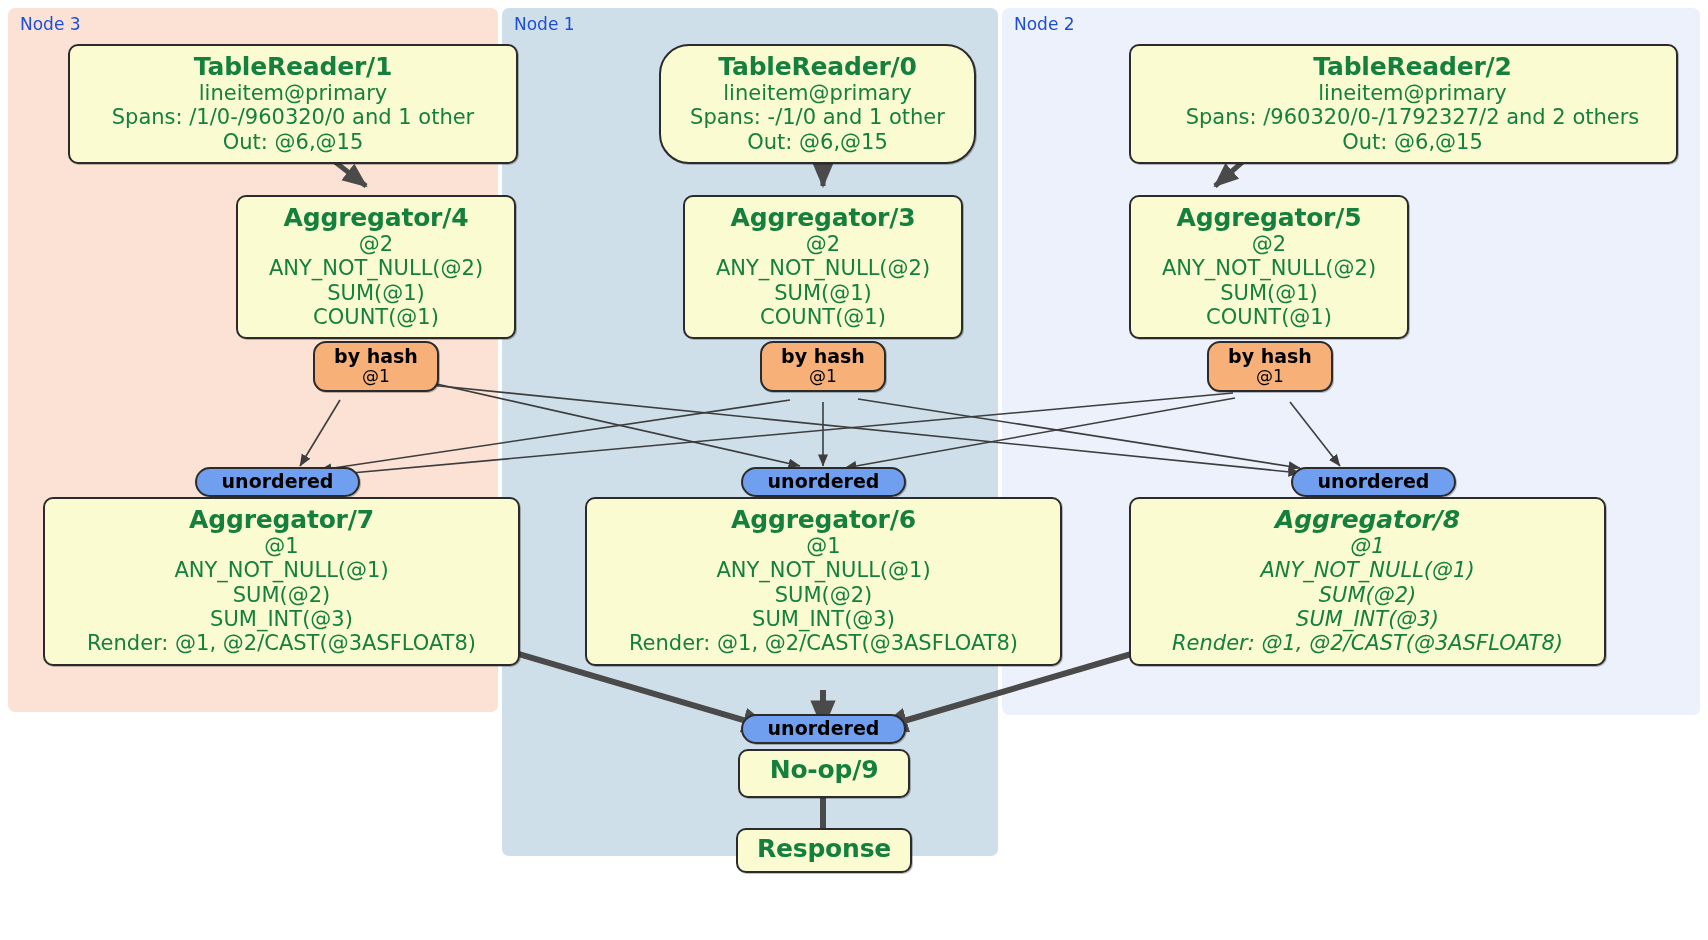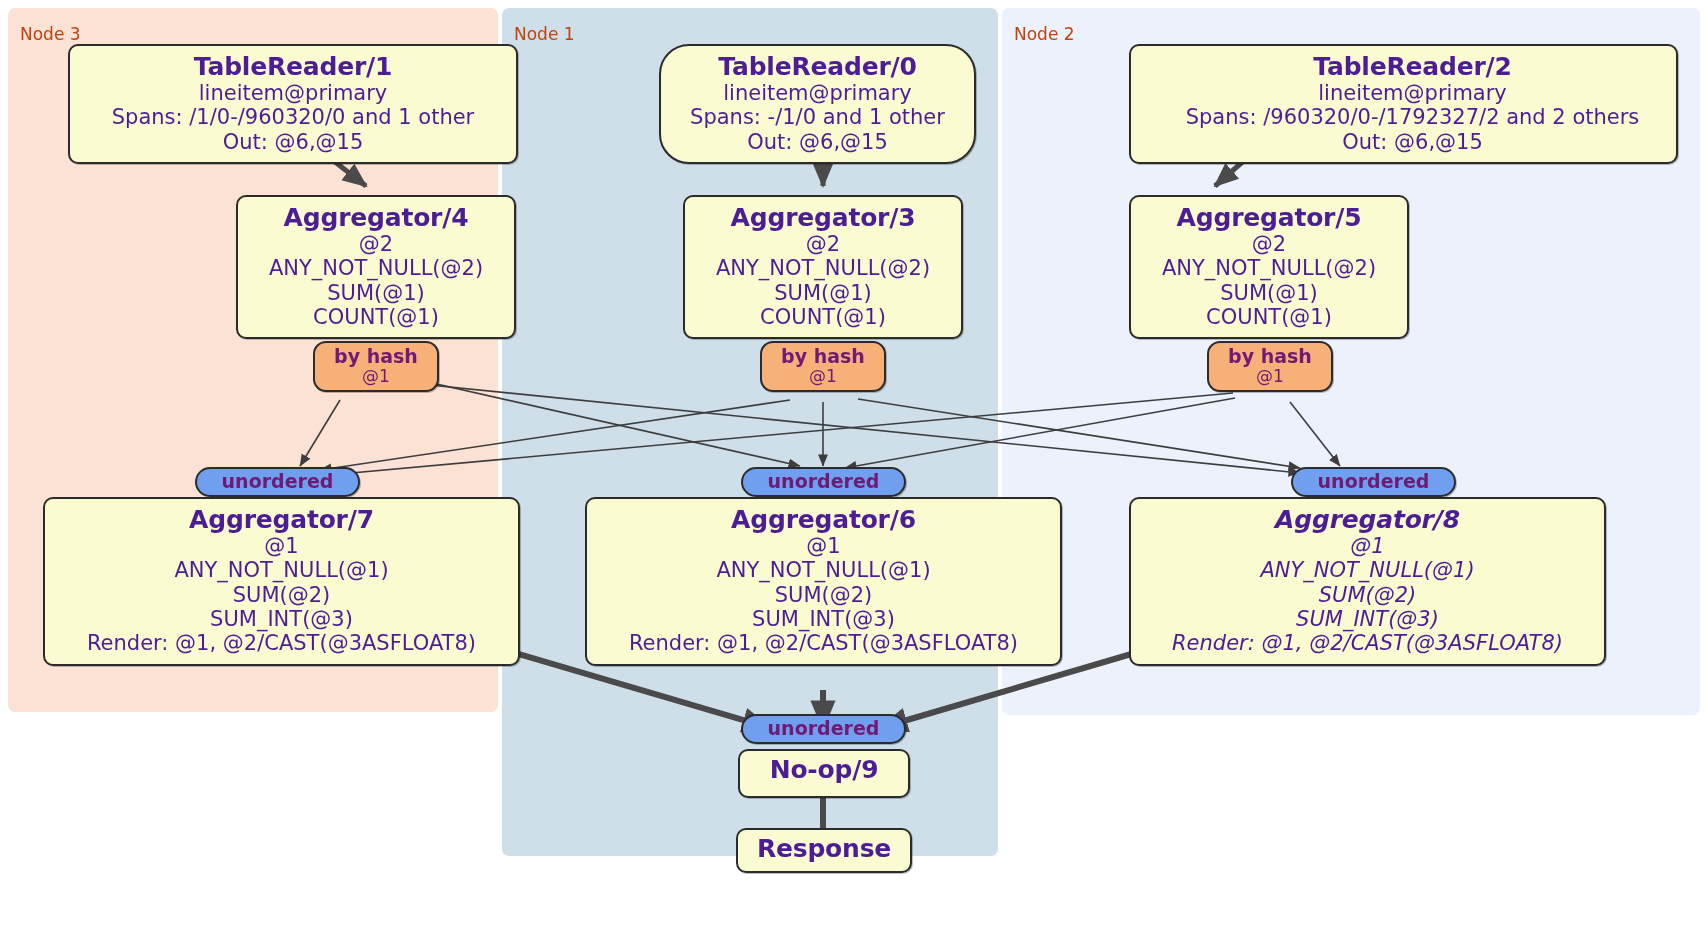--- a/index.html
+++ b/index.html
@@ -20,24 +20,23 @@
   .node-panel {
     position: absolute;
     border-radius: 7px;
     box-sizing: border-box;
   }
   .node-panel-label {
     position: absolute;
     left: 12px;
     top: 7px;
     font-size: 17px;
-    color: #c2410c;
+    color: #1d4ed8;
     line-height: 1.1;
     white-space: nowrap;
-    margin-top: 10px;
   }
 
   
   #edges {
     position: absolute;
     left: 0;
     top: 0;
     width: 1708px;
     height: 940px;
     pointer-events: none;
@@ -45,21 +44,21 @@
 
   
   .proc {
     position: absolute;
     box-sizing: border-box;
     background: #fbfbd2;
     border: 2px solid #2b2b2b;
     border-radius: 10px;
     text-align: center;
     padding: 6px 10px 8px 10px;
-    color: #4c1d95;
+    color: #15803d;
     line-height: 1.16;
     box-shadow: 1px 1px 0 rgba(0,0,0,0.25);
   }
   .proc .ttl {
     font-size: 25px;
     font-weight: bold;
     letter-spacing: -0.2px;
     white-space: nowrap;
   }
   .proc .ln {
@@ -67,21 +66,21 @@
     white-space: nowrap;
   }
 
   
   .pill {
     position: absolute;
     box-sizing: border-box;
     border: 2px solid #2b2b2b;
     border-radius: 14px;
     text-align: center;
-    color: #701a75;
+    color: #000000;
     box-shadow: 1px 1px 0 rgba(0,0,0,0.25);
     line-height: 1.12;
   }
   .pill.hash {
     background: #f8b079;
     border-radius: 13px;
     padding: 3px 12px 4px 12px;
   }
   .pill.unordered {
     background: #6f9fee;

